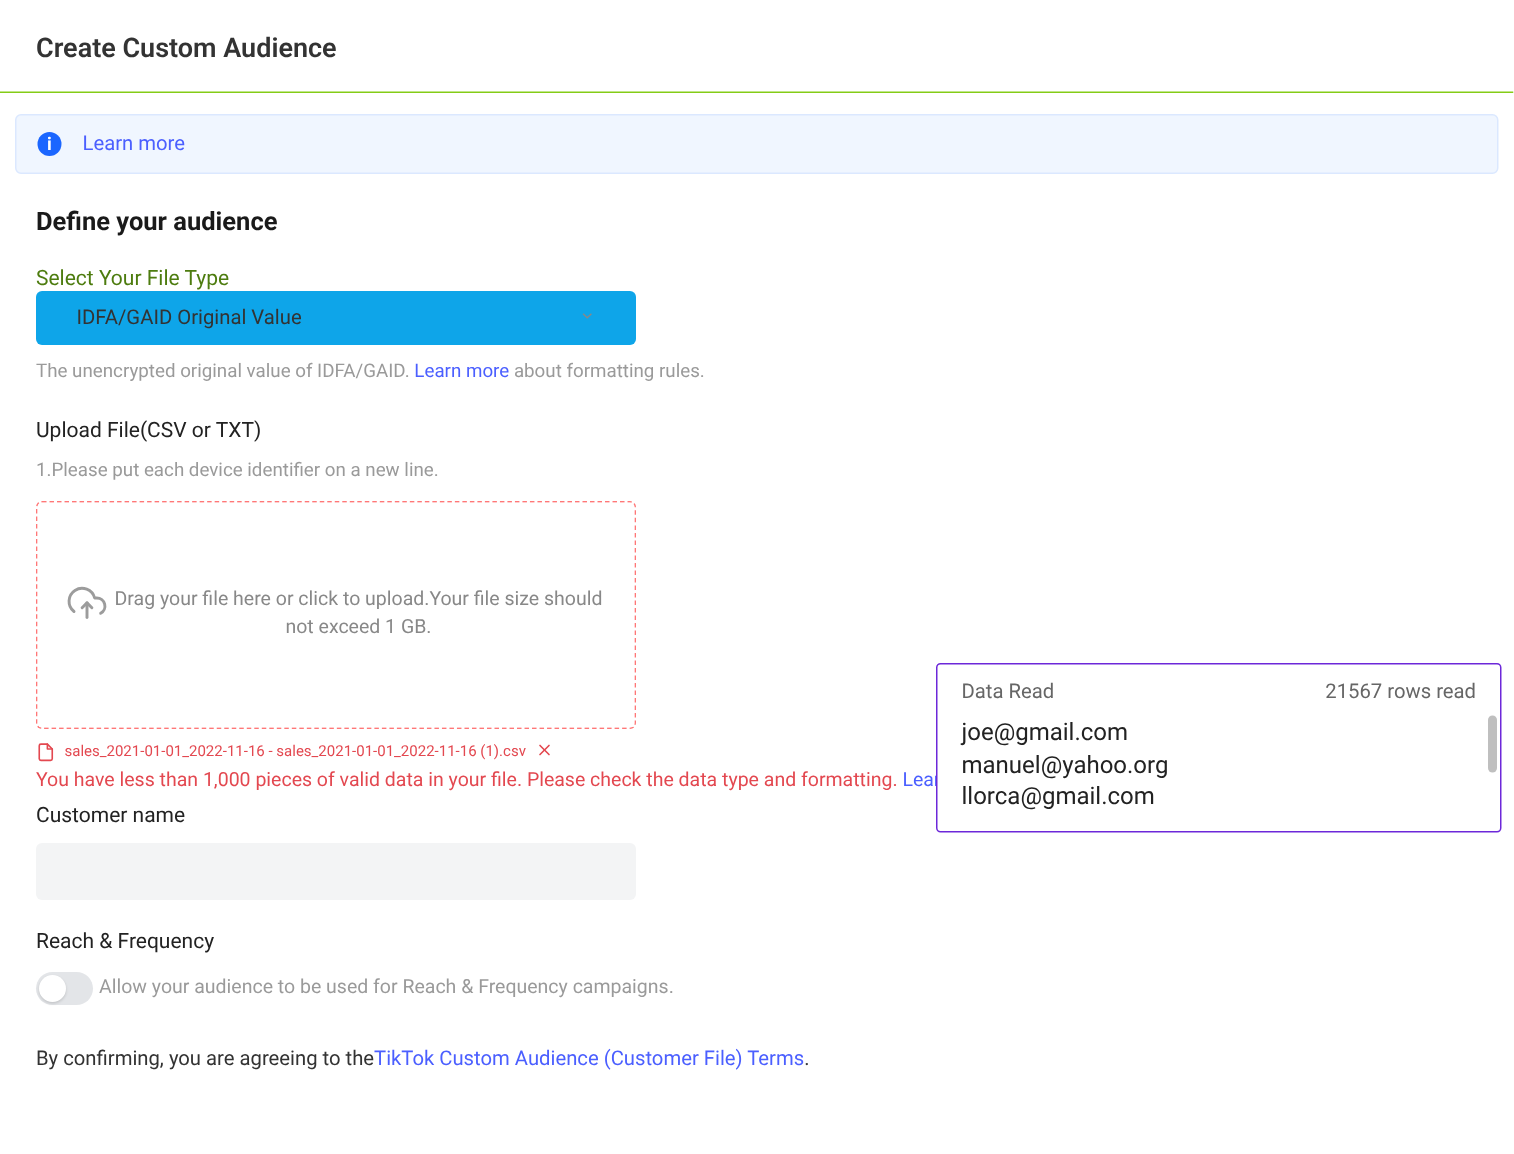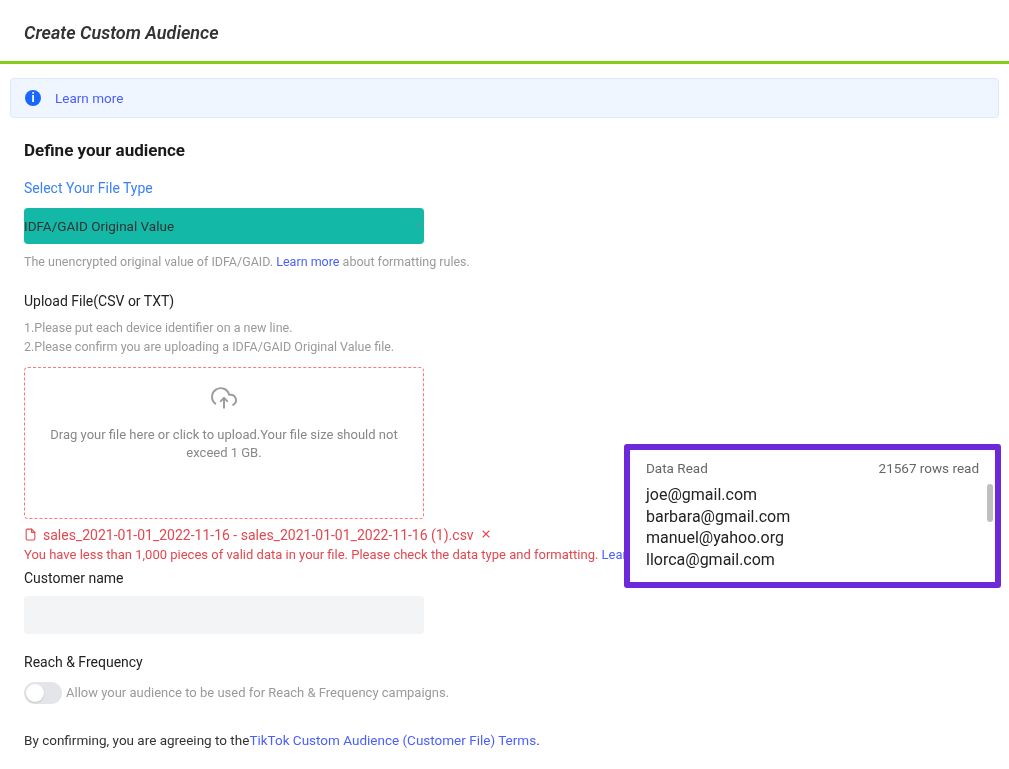--- a/index.html
+++ b/index.html
@@ -9,22 +9,21 @@
     color: #333;
     width: 1009px;
     height: 769px;
     overflow: hidden;
   }
   .page-title {
     font-size: 18px;
     font-weight: 600;
     color: #333;
     padding: 22px 24px 18px 24px;
-    border-bottom: 3px solid #84cc16;
-    font-style: italic;
+    border-bottom: 1px solid #84cc16;
   }
   .content {
     padding: 0 0 0 0;
     position: relative;
   }
   .banner {
     margin: 14px 10px 0 10px;
     background: #f0f6ff;
     border: 1px solid #dbe8ff;
     border-radius: 4px;
@@ -57,34 +56,33 @@
     padding: 22px 24px 0 24px;
   }
   .section-title {
     font-size: 17px;
     font-weight: 700;
     color: #1a1a1a;
     margin-bottom: 20px;
   }
   .field-label {
     font-size: 14px;
-    color: #3b82f6;
-    margin-bottom: 12px;
+    color: #4d7c0f;
   }
   .select-wrap {
     position: relative;
     width: 400px;
     margin-bottom: 10px;
   }
   .select {
     width: 100%;
-    background: #14b8a6;
+    background: #0ea5e9;
     border: none;
     border-radius: 4px;
-    padding: 10px 0;
+    padding: 10px 27px;
     font-size: 13.5px;
     color: #333;
     display: flex;
     align-items: center;
     justify-content: space-between;
     cursor: pointer;
   }
   .select .chev {
     color: #888;
     font-size: 11px;
@@ -108,39 +106,39 @@
     color: #9a9a9a;
     margin-bottom: 10px;
     line-height: 1.5;
   }
   .dropzone {
     width: 400px;
     height: 152px;
     border: 1px dashed #f77;
     border-radius: 4px;
     display: flex;
-    flex-direction: column;
+    flex-direction: row;
     align-items: center;
     justify-content: flex-start;
     text-align: center;
     padding: 18px;
   }
   .dropzone .cloud-icon {
     margin-bottom: 10px;
     color: #999;
   }
   .dropzone .dz-text {
     font-size: 13px;
     color: #888;
     line-height: 1.45;
     max-width: 360px;
   }
   .file-row {
     margin-top: 8px;
-    font-size: 14px;
+    font-size: 10px;
     color: #e34850;
     display: flex;
     align-items: center;
     gap: 6px;
   }
   .file-row .doc-icon { color:#e34850; display:inline-flex; }
   .file-row .remove { cursor:pointer; color:#e34850; }
   .error-msg {
     margin-top: 4px;
     font-size: 13px;
@@ -201,21 +199,21 @@
     color: #333;
   }
   .confirm-text .inline-link { color:#4b5fff; cursor:pointer; }
 
   .data-read-panel {
     position: absolute;
     right: 8px;
     top: 366px;
     width: 377px;
     background: #fff;
-    border: 6px solid #6d28d9;
+    border: 1px solid #6d28d9;
     border-radius: 3px;
     box-shadow: 0 0 0 rgba(0,0,0,0);
     padding: 10px 0 12px 16px;
   }
   .data-read-header {
     display: flex;
     justify-content: space-between;
     align-items: center;
     font-size: 13.5px;
     color: #666;
@@ -267,21 +265,20 @@
         </span>
       </div>
     </div>
     <div class="hint">
       <span>The unencrypted original value of IDFA/GAID. </span><span class="inline-link">Learn more</span><span> about formatting rules.</span>
     </div>
 
     <div class="upload-label">Upload File(CSV or TXT)</div>
     <div class="upload-hints">
       <div>1.Please put each device identifier on a new line.</div>
-      <div>2.Please confirm you are uploading a IDFA/GAID Original Value file.</div>
     </div>
 
     <div class="dropzone">
       <span class="cloud-icon">
         <svg width="30" height="26" viewBox="0 0 24 24" fill="none" stroke="#9c9c9c" stroke-width="1.8" stroke-linecap="round" stroke-linejoin="round">
           <path d="M20.4 17.4A5 5 0 0 0 18 8h-1.3A8 8 0 1 0 4 16.3"></path>
           <polyline points="9 14 12 11 15 14"></polyline>
           <line x1="12" y1="11" x2="12" y2="20"></line>
         </svg>
       </span>
@@ -325,19 +322,18 @@
   </div>
 
   <div class="data-read-panel">
     <div class="data-read-header">
       <span>Data Read</span>
       <span>21567 rows read</span>
     </div>
     <div class="data-read-rows">
       <div class="scrollbar"></div>
       <div class="row">joe@gmail.com</div>
-      <div class="row">barbara@gmail.com</div>
       <div class="row">manuel@yahoo.org</div>
       <div class="row">llorca@gmail.com</div>
     </div>
   </div>
 
 </div>
 
 </body></html>

